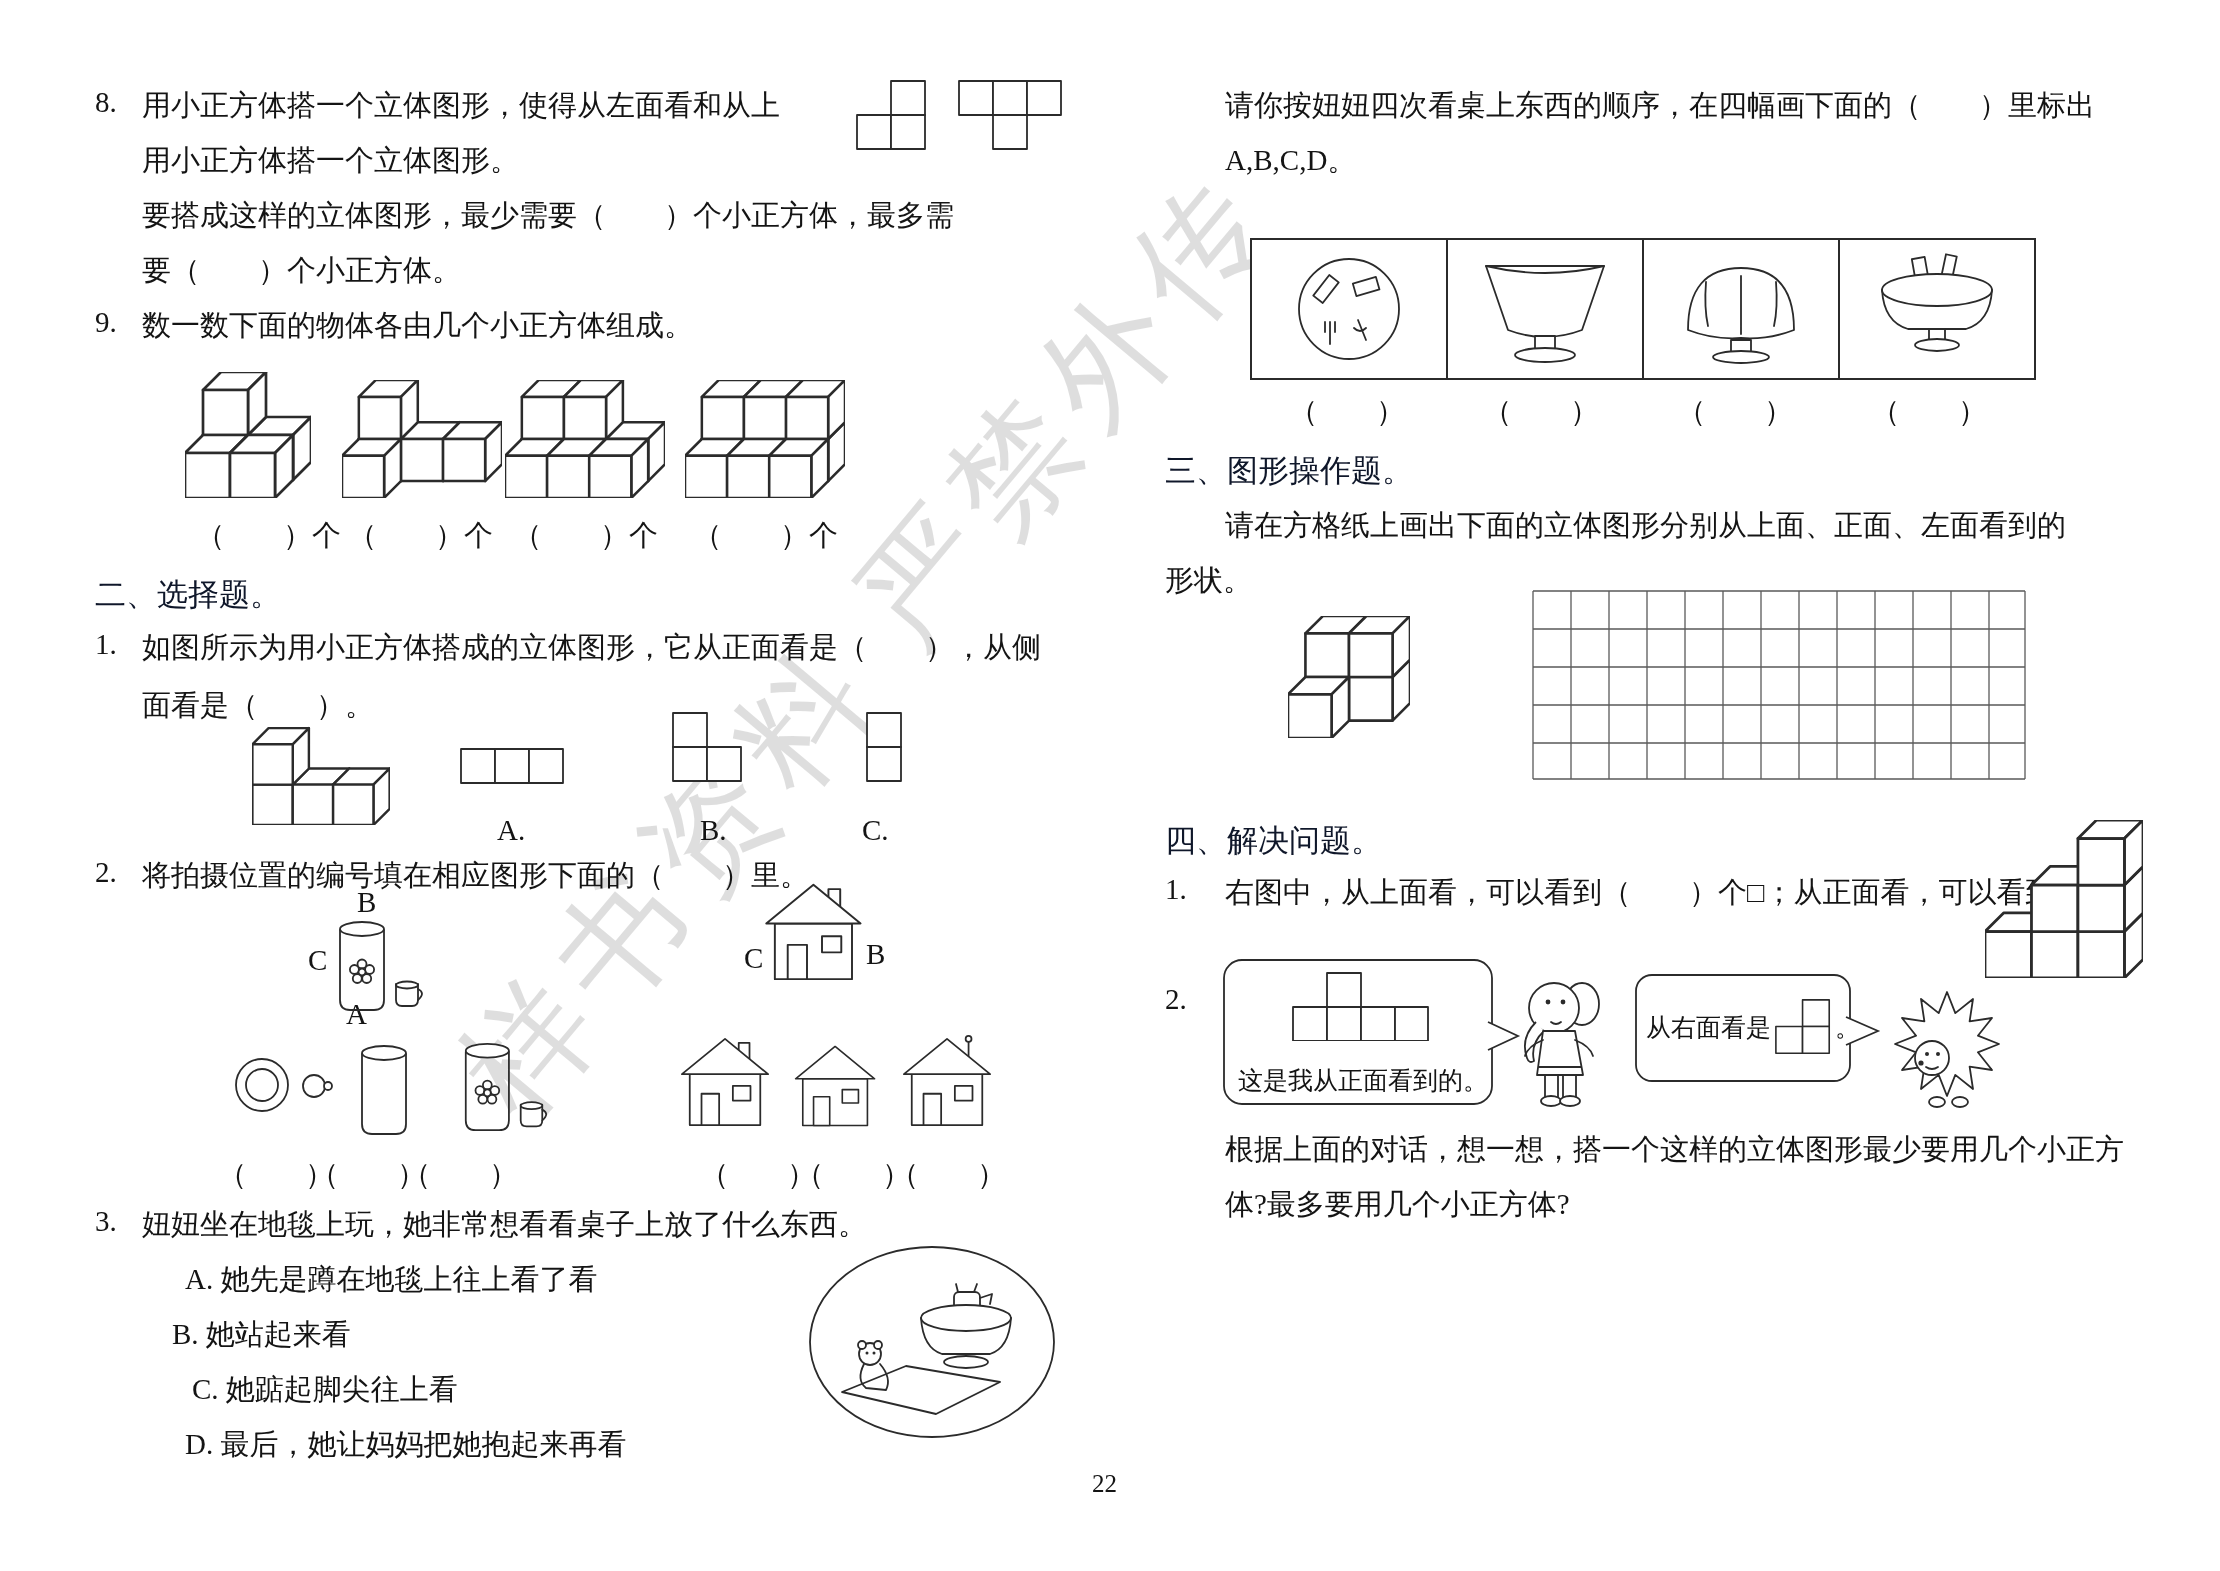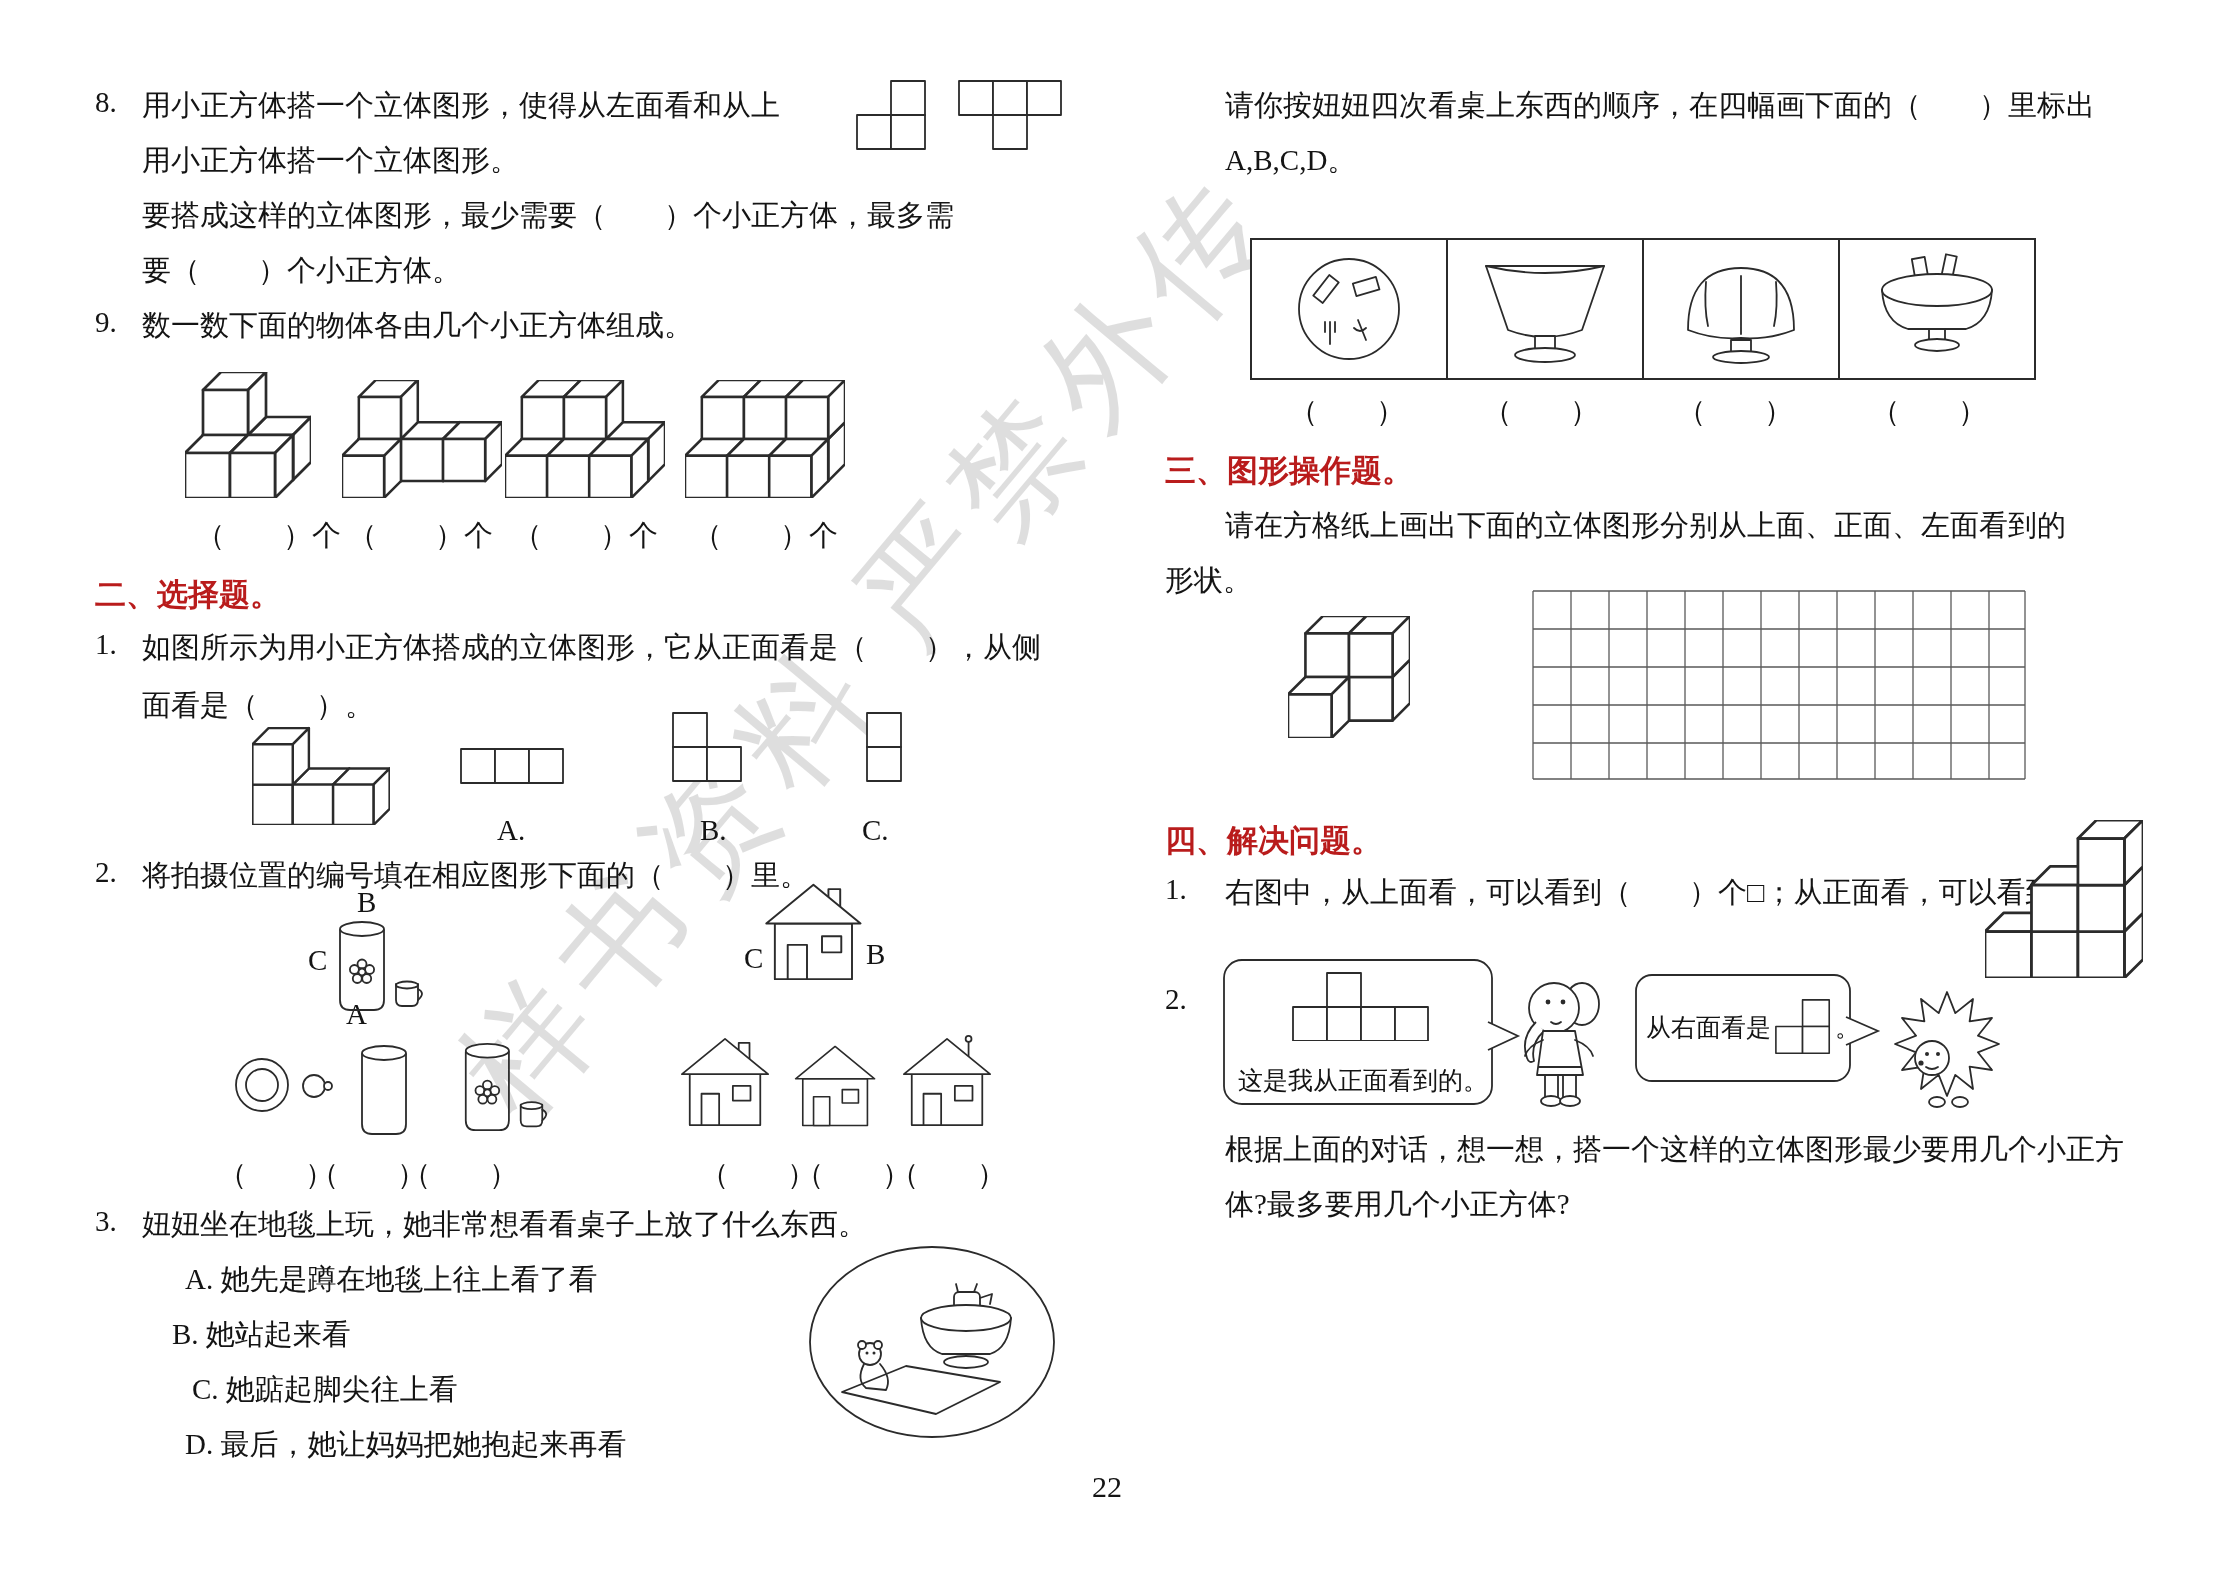--- a/index.html
+++ b/index.html
@@ -1,20 +1,20 @@
 <!DOCTYPE html>
 <html><head>
 <meta charset="utf-8">
 <style>
   html,body{margin:0;padding:0;background:#ffffff}
   #page{position:relative;width:2220px;height:1571px;background:#fff;
         font-family:"Liberation Serif","DejaVu Serif",serif;color:#141414;overflow:hidden}
   .t{position:absolute;font-size:29px;white-space:nowrap}
-  .sm{font-size:30px}
-  .sec{position:absolute;font-size:31px;font-weight:bold;color:#b91c1c;
+  .sm{font-size:25px}
+  .sec{position:absolute;font-size:31px;font-weight:normal;color:#0f172a;
        font-family:"Liberation Sans","DejaVu Sans",sans-serif;white-space:nowrap}
   .fig{position:absolute}
   .ln{fill:#fff;stroke:#2b2b2b;stroke-width:1.8;stroke-linejoin:round}
   .lnk{fill:none;stroke:#2b2b2b;stroke-width:1.8;stroke-linecap:round;stroke-linejoin:round}
   .grid{stroke:#5a5a5a;stroke-width:1.3;fill:none}
   .dot{fill:#2b2b2b;stroke:none}
   .wm{position:absolute;left:200px;top:560px;width:1340px;text-align:center;
       transform:rotate(-50deg);font-size:126px;letter-spacing:16px;
       color:rgba(0,0,0,0.13);white-space:nowrap;pointer-events:none}
   .vtable{position:absolute;left:1250px;top:238px;display:flex;border:2px solid #2b2b2b;background:#fff}

